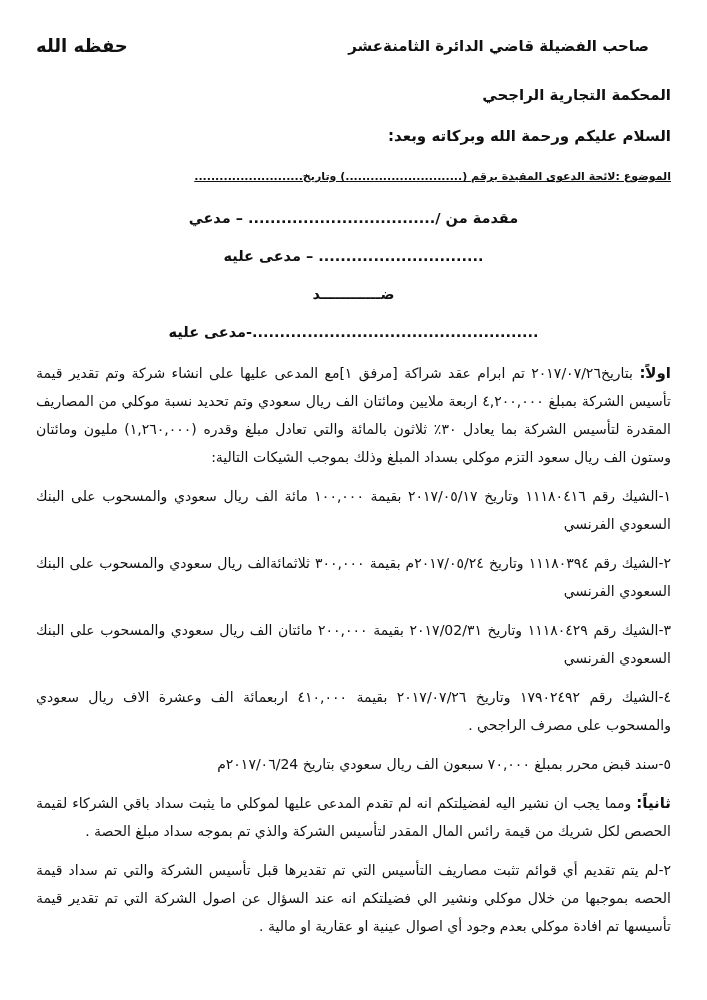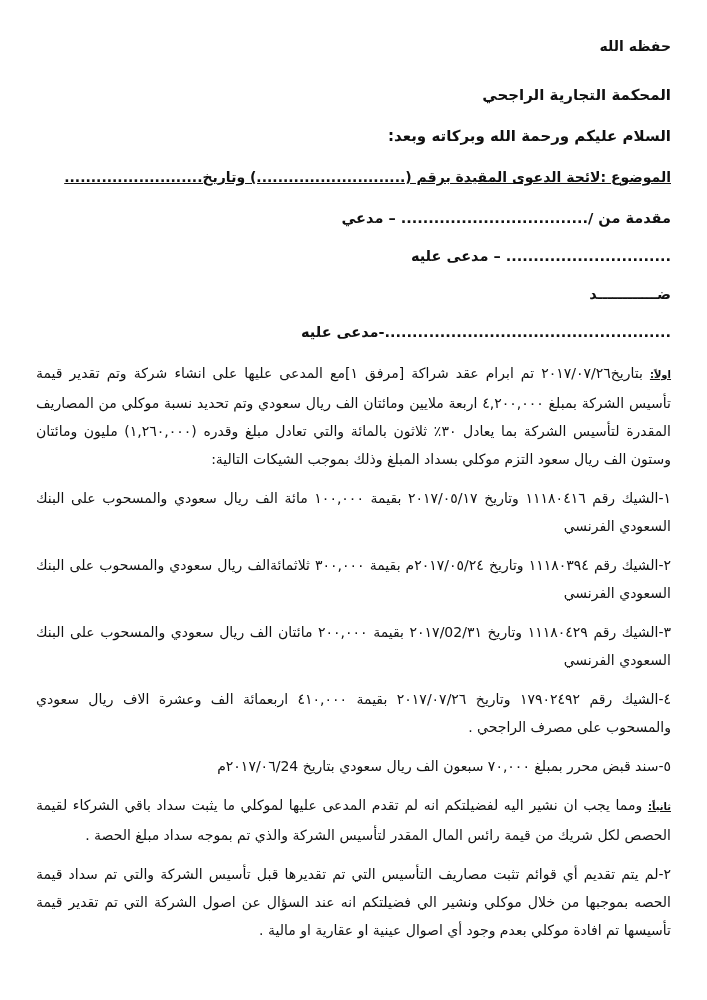--- a/index.html
+++ b/index.html
@@ -24,62 +24,62 @@
   .hdr-row {
     display: flex;
     justify-content: space-between;
     align-items: flex-start;
     font-size: 15px;
     line-height: 24px;
     font-weight: 700;
     margin-bottom: 25px;
   }
   .hdr-addressee { margin-right: 22px; }
-  .hdr-blessing  { font-size: 14px; text-align: center; }
+  .hdr-blessing  { font-size: 18px; text-align: center; }
 
   .line-right {
     font-size: 15px;
     line-height: 24px;
     font-weight: 700;
     margin-bottom: 17px;
   }
   .subject-line {
-    font-size: 14px;
+    font-size: 11px;
     text-decoration: underline;
     margin-bottom: 18px;
   }
   
   .party-line {
-    text-align: right;
+    text-align: center;
     font-weight: 700;
     font-size: 14.5px;
     line-height: 23px;
     margin-bottom: 15px;
   }
   
   .para {
     margin: 0 0 11px 0;
     font-size: 14px;
     line-height: 28px;
     text-align: justify;
     font-weight: 400;
   }
   .para.first { margin-top: 6px; }
   .sec-label {
     font-weight: 700;
-    text-decoration: underline;
-    font-size: 10px;
+    font-size: 15px;
   }
 </style>
 </head>
 <body>
 
 <div class="page">
 
   <div class="hdr-row">
+    <div class="hdr-addressee">صاحب الفضيلة قاضي الدائرة الثامنةعشر</div>
     <div class="hdr-blessing">حفظه الله</div>
   </div>
 
   <div class="line-right">المحكمة التجارية الراجحي</div>
 
   <div class="line-right">السلام عليكم ورحمة الله وبركاته وبعد:</div>
 
   <div class="line-right subject-line">الموضوع :لائحة الدعوى المقيدة برقم (............................) وتاريخ..........................</div>
 
   <div class="party-line">مقدمة من /.................................. – مدعي</div>

